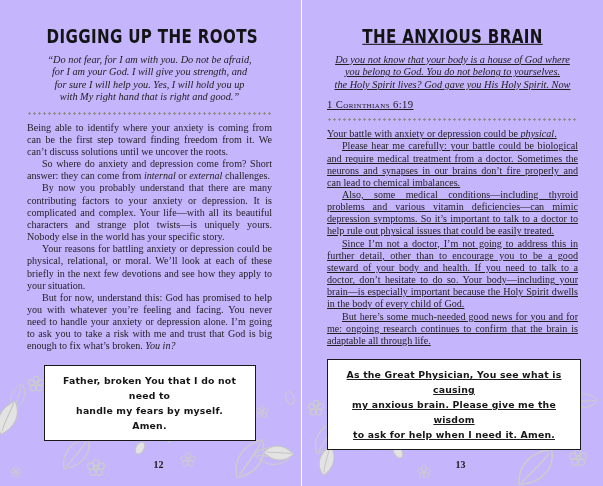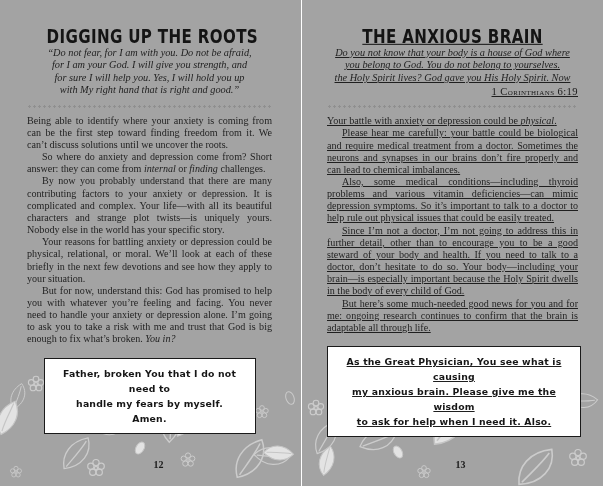--- a/index.html
+++ b/index.html
@@ -1,36 +1,36 @@
 <!DOCTYPE html>
 <html><head>
 <meta charset="utf-8">
 <style>
   html,body{margin:0;padding:0;}
   body{
     width:603px;height:486px;background:#ffffff;position:relative;overflow:hidden;
     font-family:"Liberation Serif",serif;color:#1f1f1f;
     -webkit-font-smoothing:antialiased;
   }
-  .page{position:absolute;top:0;width:301px;height:486px;background:#a3a3a3;}
+  .page{position:absolute;top:0;width:301px;height:486px;background:#c4b5fd;}
   #page-left{left:0;}
   #page-right{left:302px;}
   .content{position:relative;z-index:2;}
   #page-left .content{padding:0 29px 0 27px;}
   #page-right .content{padding:0 25px 0 25px;text-decoration:underline;}
 
   .title{
     font-family:"DejaVu Sans",sans-serif;font-weight:800;color:#141414;
     text-align:center;font-size:18px;letter-spacing:.4px;margin-top:24px;
     transform:scale(.84,1.1);transform-origin:center top;white-space:nowrap;
   }
-  .scripture{margin-top:2px;text-align:center;font-style:italic;
+  .scripture{margin-top:9px;text-align:center;font-style:italic;
     font-size:10.3px;line-height:12.4px;color:#222;}
   .scripture .qline{white-space:nowrap;}
-  .reference{margin-top:2px;text-align:right;font-variant:small-caps;
+  .reference{margin-top:8px;text-align:left;font-variant:small-caps;
     font-size:10.6px;letter-spacing:.4px;color:#1a1a1a;}
   .dotted-divider{
     height:3px;margin-top:8px;margin-bottom:7px;
     background-image:radial-gradient(circle,#8f8f8f 1px,transparent 1.25px);
     background-size:5px 3px;background-repeat:repeat-x;background-position:0 center;
   }
   .body-text p{
     margin:0;font-size:10.1px;line-height:12.15px;text-align:justify;color:#1f1f1f;
   }
   .body-text p.indent{text-indent:15px;}
@@ -105,21 +105,21 @@
       <div class="qline">“Do not fear, for I am with you. Do not be afraid,</div>
       <div class="qline">for I am your God. I will give you strength, and</div>
       <div class="qline">for sure I will help you. Yes, I will hold you up</div>
       <div class="qline">with My right hand that is right and good.”</div>
     </div>
 
     <div class="dotted-divider"></div>
 
     <div class="body-text">
       <p><span>Being able to identify where your anxiety is coming from can be the first step toward finding freedom from it. We can’t discuss solutions until we uncover the roots.</span></p>
-      <p class="indent"><span>So where do anxiety and depression come from? Short answer: they can come from </span><span class="it">internal</span><span> or </span><span class="it">finding</span><span> challenges.</span></p>
+      <p class="indent"><span>So where do anxiety and depression come from? Short answer: they can come from </span><span class="it">internal</span><span> or </span><span class="it">external</span><span> challenges.</span></p>
       <p class="indent"><span>By now you probably understand that there are many contributing factors to your anxiety or depression. It is complicated and complex. Your life—with all its beautiful characters and strange plot twists—is uniquely yours. Nobody else in the world has your specific story.</span></p>
       <p class="indent"><span>Your reasons for battling anxiety or depression could be physical, relational, or moral. We’ll look at each of these briefly in the next few devotions and see how they apply to your situation.</span></p>
       <p class="indent"><span>But for now, understand this: God has promised to help you with whatever you’re feeling and facing. You never need to handle your anxiety or depression alone. I’m going to ask you to take a risk with me and trust that God is big enough to fix what’s broken. </span><span class="it">You in?</span></p>
     </div>
 
     <div class="prayer-box">
       <div>Father, broken You that I do not need to</div>
       <div>handle my fears by myself. Amen.</div>
     </div>
   </div>
@@ -163,18 +163,18 @@
       <p><span>Your battle with anxiety or depression could be </span><span class="it">physical</span><span>.</span></p>
       <p class="indent"><span>Please hear me carefully: your battle could be biological and require medical treatment from a doctor. Sometimes the neurons and synapses in our brains don’t fire properly and can lead to chemical imbalances.</span></p>
       <p class="indent"><span>Also, some medical conditions—including thyroid problems and various vitamin deficiencies—can mimic depression symptoms. So it’s important to talk to a doctor to help rule out physical issues that could be easily treated.</span></p>
       <p class="indent"><span>Since I’m not a doctor, I’m not going to address this in further detail, other than to encourage you to be a good steward of your body and health. If you need to talk to a doctor, don’t hesitate to do so. Your body—including your brain—is especially important because the Holy Spirit dwells in the body of every child of God.</span></p>
       <p class="indent"><span>But here’s some much-needed good news for you and for me: ongoing research continues to confirm that the brain is adaptable all through life.</span></p>
     </div>
 
     <div class="prayer-box">
       <div>As the Great Physician, You see what is causing</div>
       <div>my anxious brain. Please give me the wisdom</div>
-      <div>to ask for help when I need it. Also.</div>
+      <div>to ask for help when I need it. Amen.</div>
     </div>
   </div>
 
   <div class="page-number">13</div>
 </div>
 
 </body></html>

